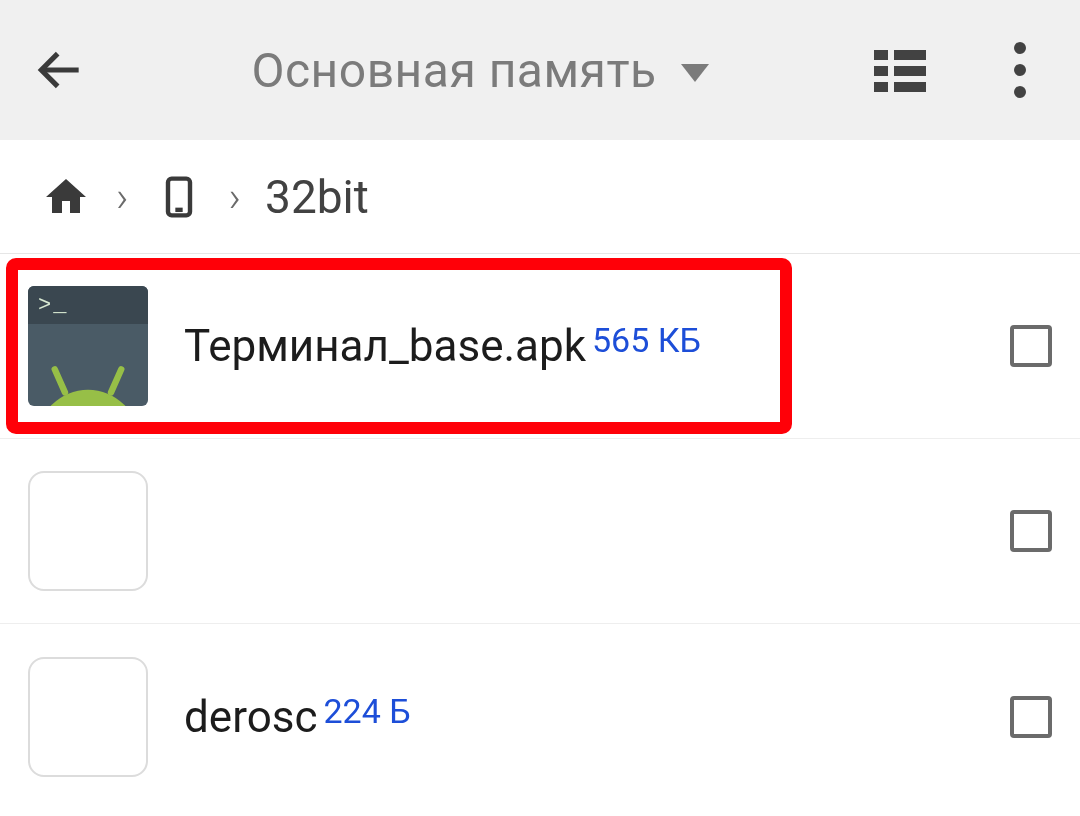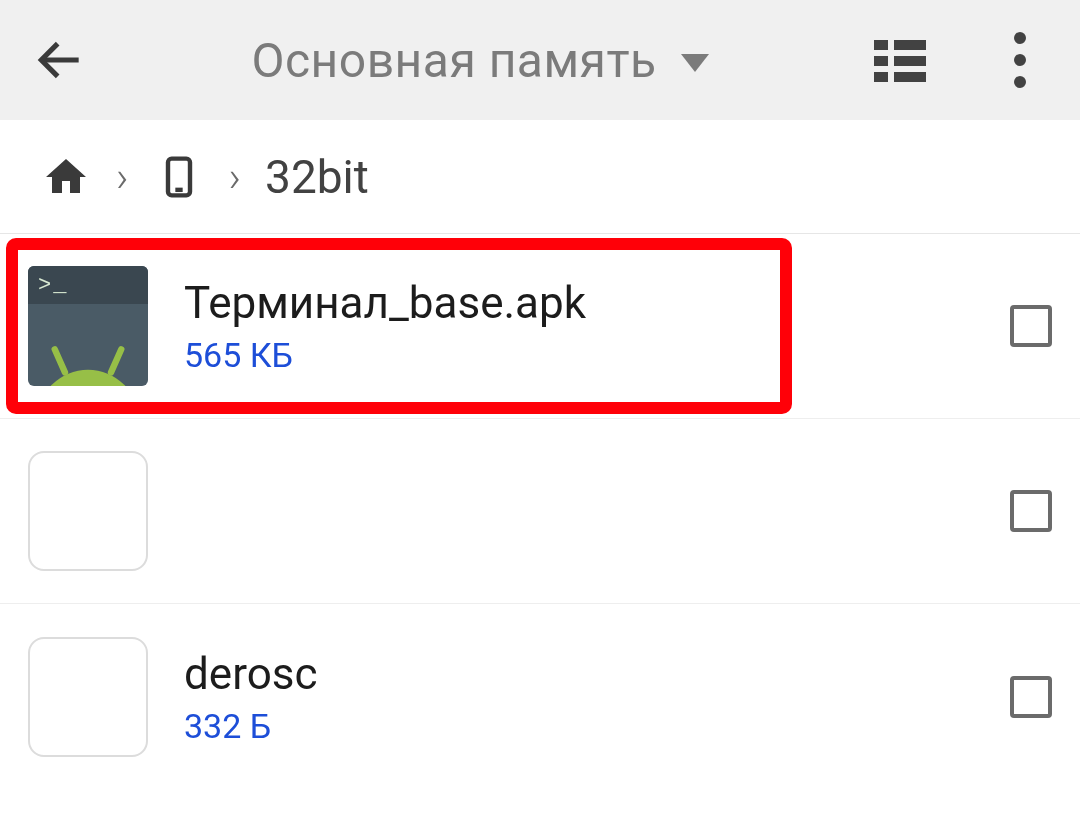--- a/index.html
+++ b/index.html
@@ -1,20 +1,20 @@
 <!DOCTYPE html>
 <html><head>
 <meta charset="utf-8">
 <style>
   * { box-sizing: border-box; margin: 0; padding: 0; }
   html, body { width: 1080px; height: 816px; font-family: Roboto, "Helvetica Neue", Arial, sans-serif; background: #ffffff; color: #212121; }
   
   
   .appbar {
-    height: 120px;
+    height: 140px;
     background: #f0f0f0;
     display: flex;
     align-items: center;
     padding: 0 24px;
     gap: 48px;
   }
   .back-btn {
     width: 72px; height: 72px;
     display: flex; align-items: center; justify-content: center;
     color: #424242;
@@ -139,21 +139,20 @@
   }
   .android-head {
     position: absolute;
     bottom: -48px;
     left: 50%;
     transform: translateX(-50%);
     width: 128px;
   }
   .file-meta {
     display: flex;
-    flex-direction: column;
     gap: 6px;
     flex: 1;
     min-width: 0;
   }
   .file-name {
     font-size: 44px;
     color: #1c1c1c;
     white-space: nowrap;
     overflow: hidden;
     text-overflow: ellipsis;
@@ -257,19 +256,19 @@
       <div class="file-icon blank"></div>
     </div>
     <div class="row-checkbox"></div>
   </div>
 
   <div class="file-row" style="border-bottom:none;">
     <div class="row-left">
       <div class="file-icon blank"></div>
       <div class="file-meta">
         <span class="file-name">derosc</span>
-        <span class="file-size">332 Б</span>
+        <span class="file-size">224 Б</span>
       </div>
     </div>
     <div class="row-checkbox"></div>
   </div>
 
 </div>
 
 </body></html>

